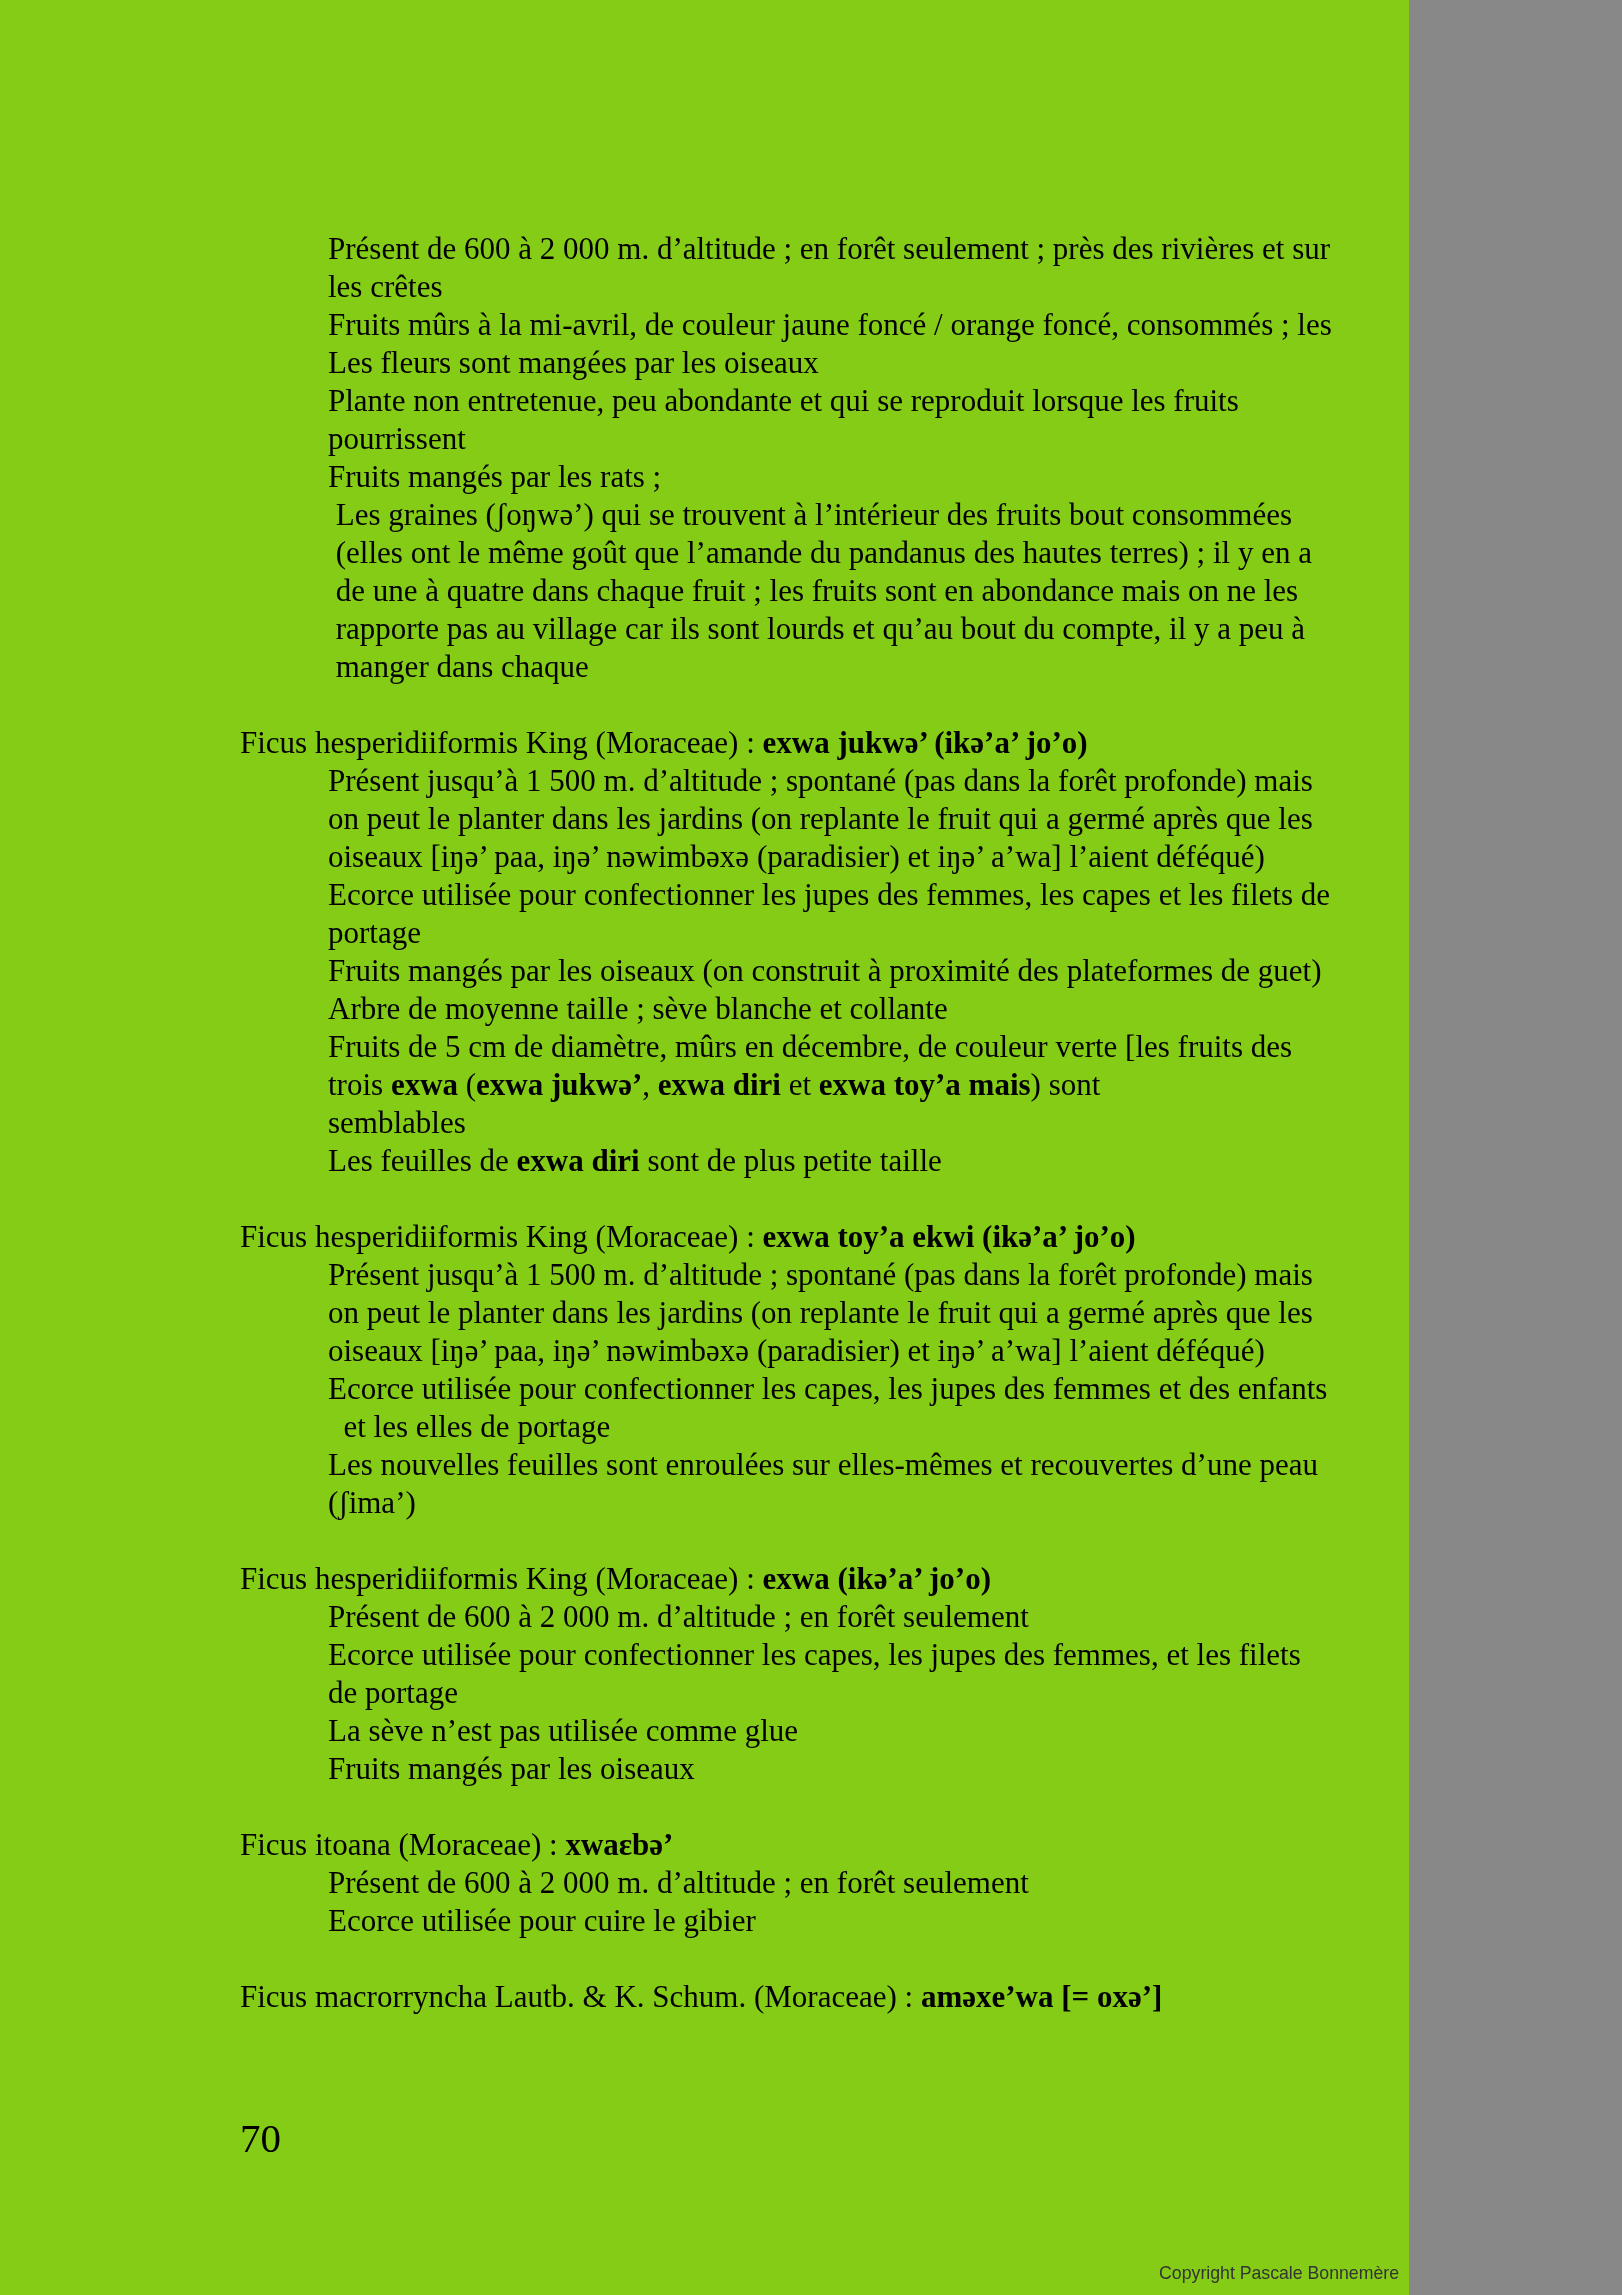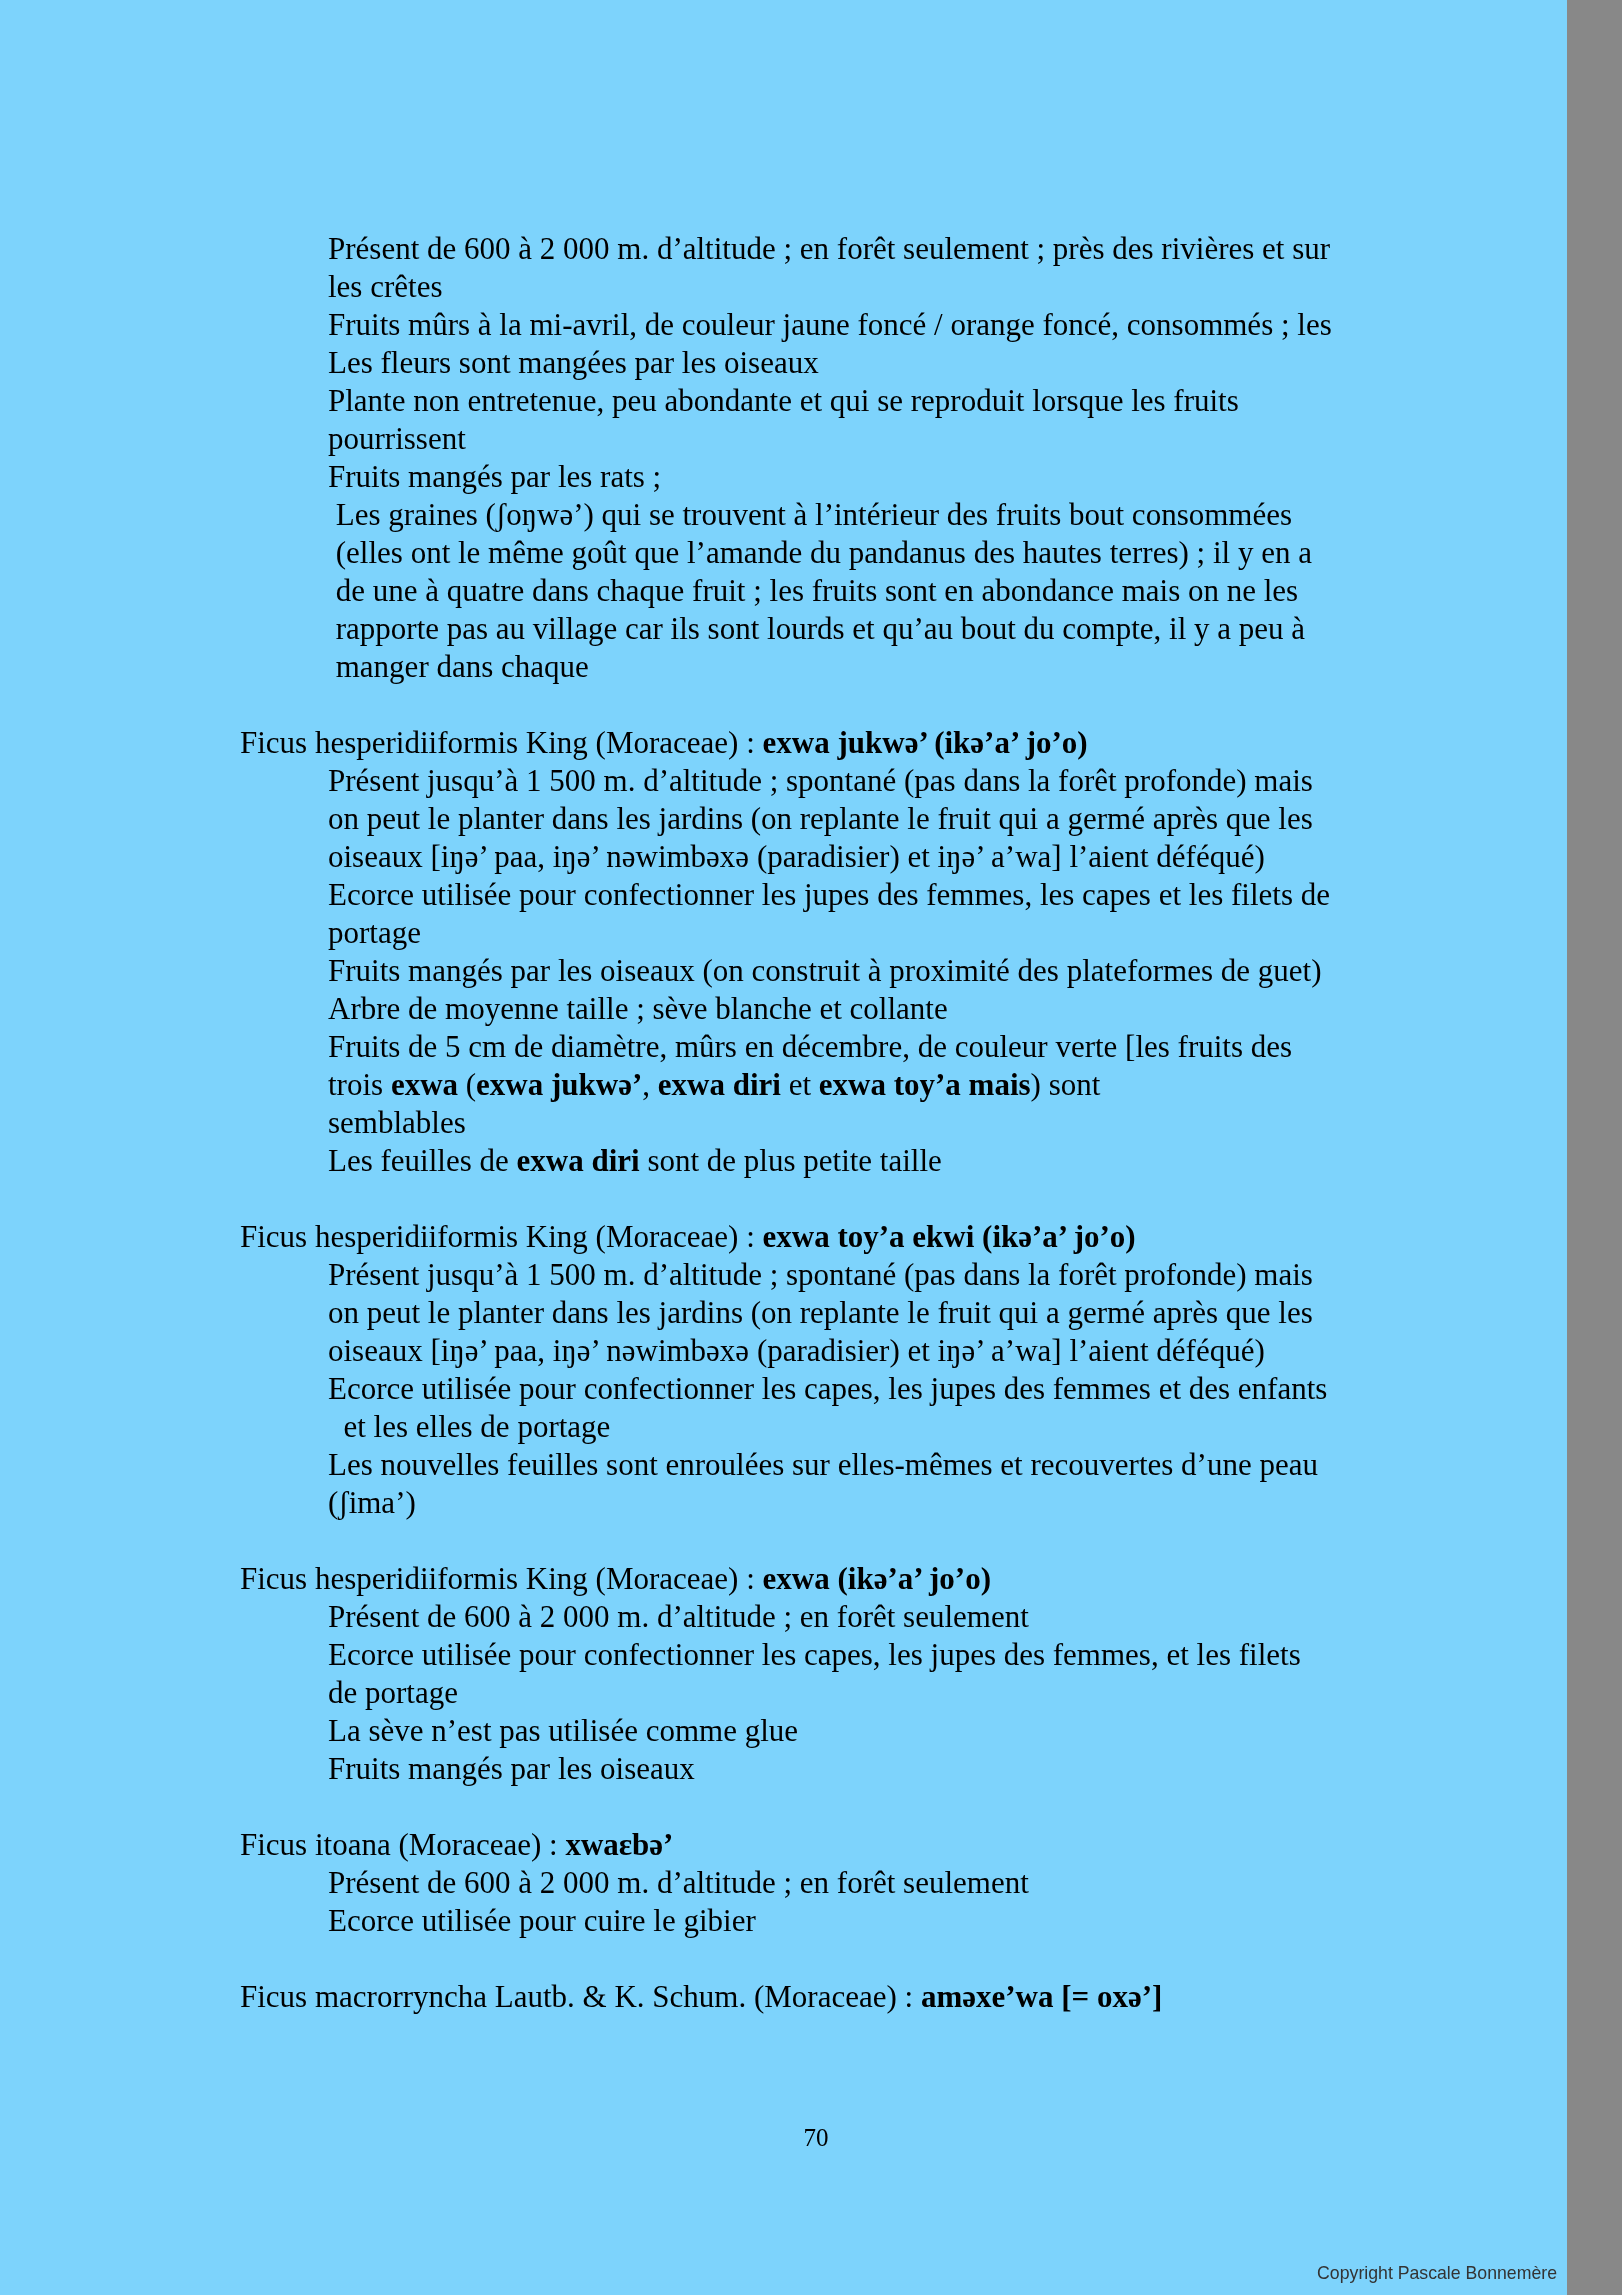--- a/index.html
+++ b/index.html
@@ -2,23 +2,23 @@
 <html style="font-size:10.5px"><head>
 <meta charset="utf-8">
 <style>
   html, body {
     margin: 0;
     padding: 0;
     background: #888;
   }
   .page {
     position: relative;
-    width: 1567px;
+    width: 1409px;
     height: 2295px;
-    background: #7dd3fc;
+    background: #84cc16;
     font-family: "Liberation Serif", "DejaVu Serif", serif;
     font-size: 31px;
     line-height: 38px;
     color: #000000;
     overflow: hidden;
   }
   .content {
     position: absolute;
     top: 230px;
     left: 240px;
@@ -33,22 +33,22 @@
     margin-left: 88px;
     white-space: pre;
   }
   .seg-i { }
   .seg-b { font-weight: bold; }
   .page-number {
     position: absolute;
     top: 2119px;
     left: 240px;
     width: 1152px;
-    text-align: center;
-    font-size: 25px;
+    text-align: left;
+    font-size: 41px;
   }
   .copyright {
     position: absolute;
     right: 10px;
     bottom: 2.6px;
     font-family: "Liberation Sans", "DejaVu Sans", sans-serif;
     font-size: 17.7px;
     color: #333333;
   }
 </style>

